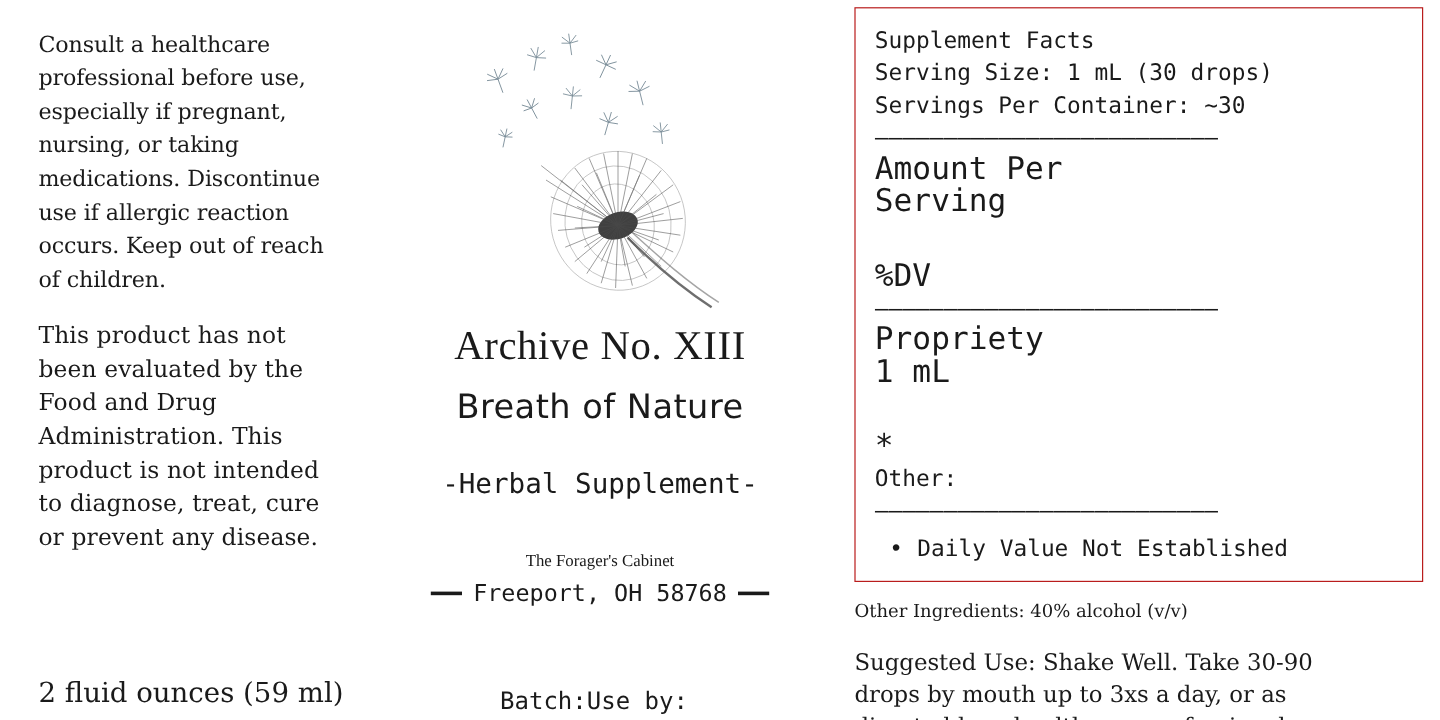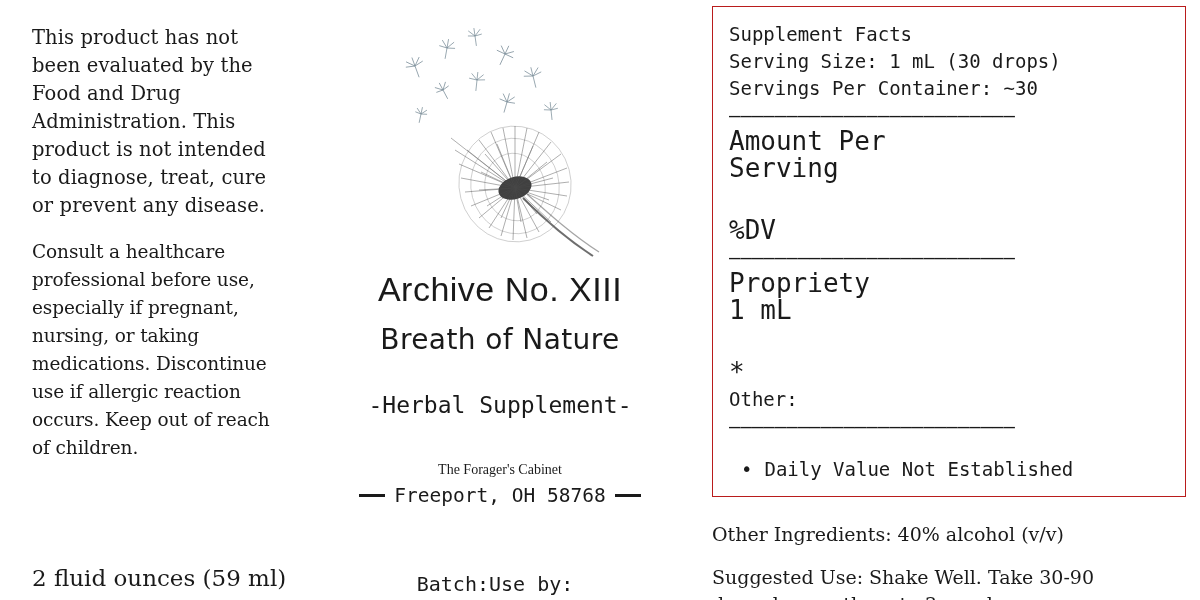--- a/index.html
+++ b/index.html
@@ -67,21 +67,21 @@
     height: 250px;
     margin-top: 8px;
     position: relative;
   }
   .dandelion-art svg {
     display: block;
     width: 100%;
     height: 100%;
   }
   .brand-title {
-    font-family: Liberation Sans, sans-serif;
+    font-family: Liberation Serif, serif;
     font-size: 34px;
     letter-spacing: 0.5px;
     margin-top: 2px;
     white-space: nowrap;
     text-align: center;
   }
   .brand-sub {
     font-family: "DejaVu Sans", sans-serif;
     font-size: 28px;
     letter-spacing: 0.4px;
@@ -176,46 +176,46 @@
     font-family: "DejaVu Sans Mono", monospace;
     font-size: 18.3px;
     line-height: 26px;
     margin-top: 18px;
     letter-spacing: -0.2px;
   }
   .dv-note {
     font-family: "DejaVu Sans Mono", monospace;
     font-size: 19px;
     line-height: 26px;
-    margin-top: 20px;
+    margin-top: 8px;
     padding-left: 12px;
   }
   .dv-note .bullet { margin-right: 12px; }
   .other-ing {
     font-family: "DejaVu Serif", serif;
-    font-size: 19px;
+    font-size: 15px;
     line-height: 27px;
-    margin-top: 24px;
+    margin-top: 11px;
   }
   .suggested-use {
     font-family: "DejaVu Serif", serif;
     font-size: 19px;
     line-height: 27px;
     margin-top: 16px;
     max-width: 440px;
   }
 </style>
 </head>
 <body>
 
 <div class="label">
 
   <div class="panel-left">
+    <p class="warning-text second">Consult a healthcare professional before use, especially if pregnant, nursing, or taking medications. Discontinue use if allergic reaction occurs. Keep out of reach of children.</p>
     <p class="warning-text">This product has not been evaluated by the Food and Drug Administration. This product is not intended to diagnose, treat, cure or prevent any disease.</p>
-    <p class="warning-text second">Consult a healthcare professional before use, especially if pregnant, nursing, or taking medications. Discontinue use if allergic reaction occurs. Keep out of reach of children.</p>
     <div class="volume-text">2 fluid ounces (59 ml)</div>
   </div>
 
   <div class="panel-center">
     <div class="dandelion-art">
       <svg viewBox="0 0 290 250" xmlns="http://www.w3.org/2000/svg">
         <g stroke="#2b2b2b" stroke-width="0.6" fill="none" opacity="0.85">
 
           <ellipse cx="160" cy="170" rx="17" ry="11" fill="#1f1f1f" stroke="none" transform="rotate(-18 160 170)"></ellipse>
 

